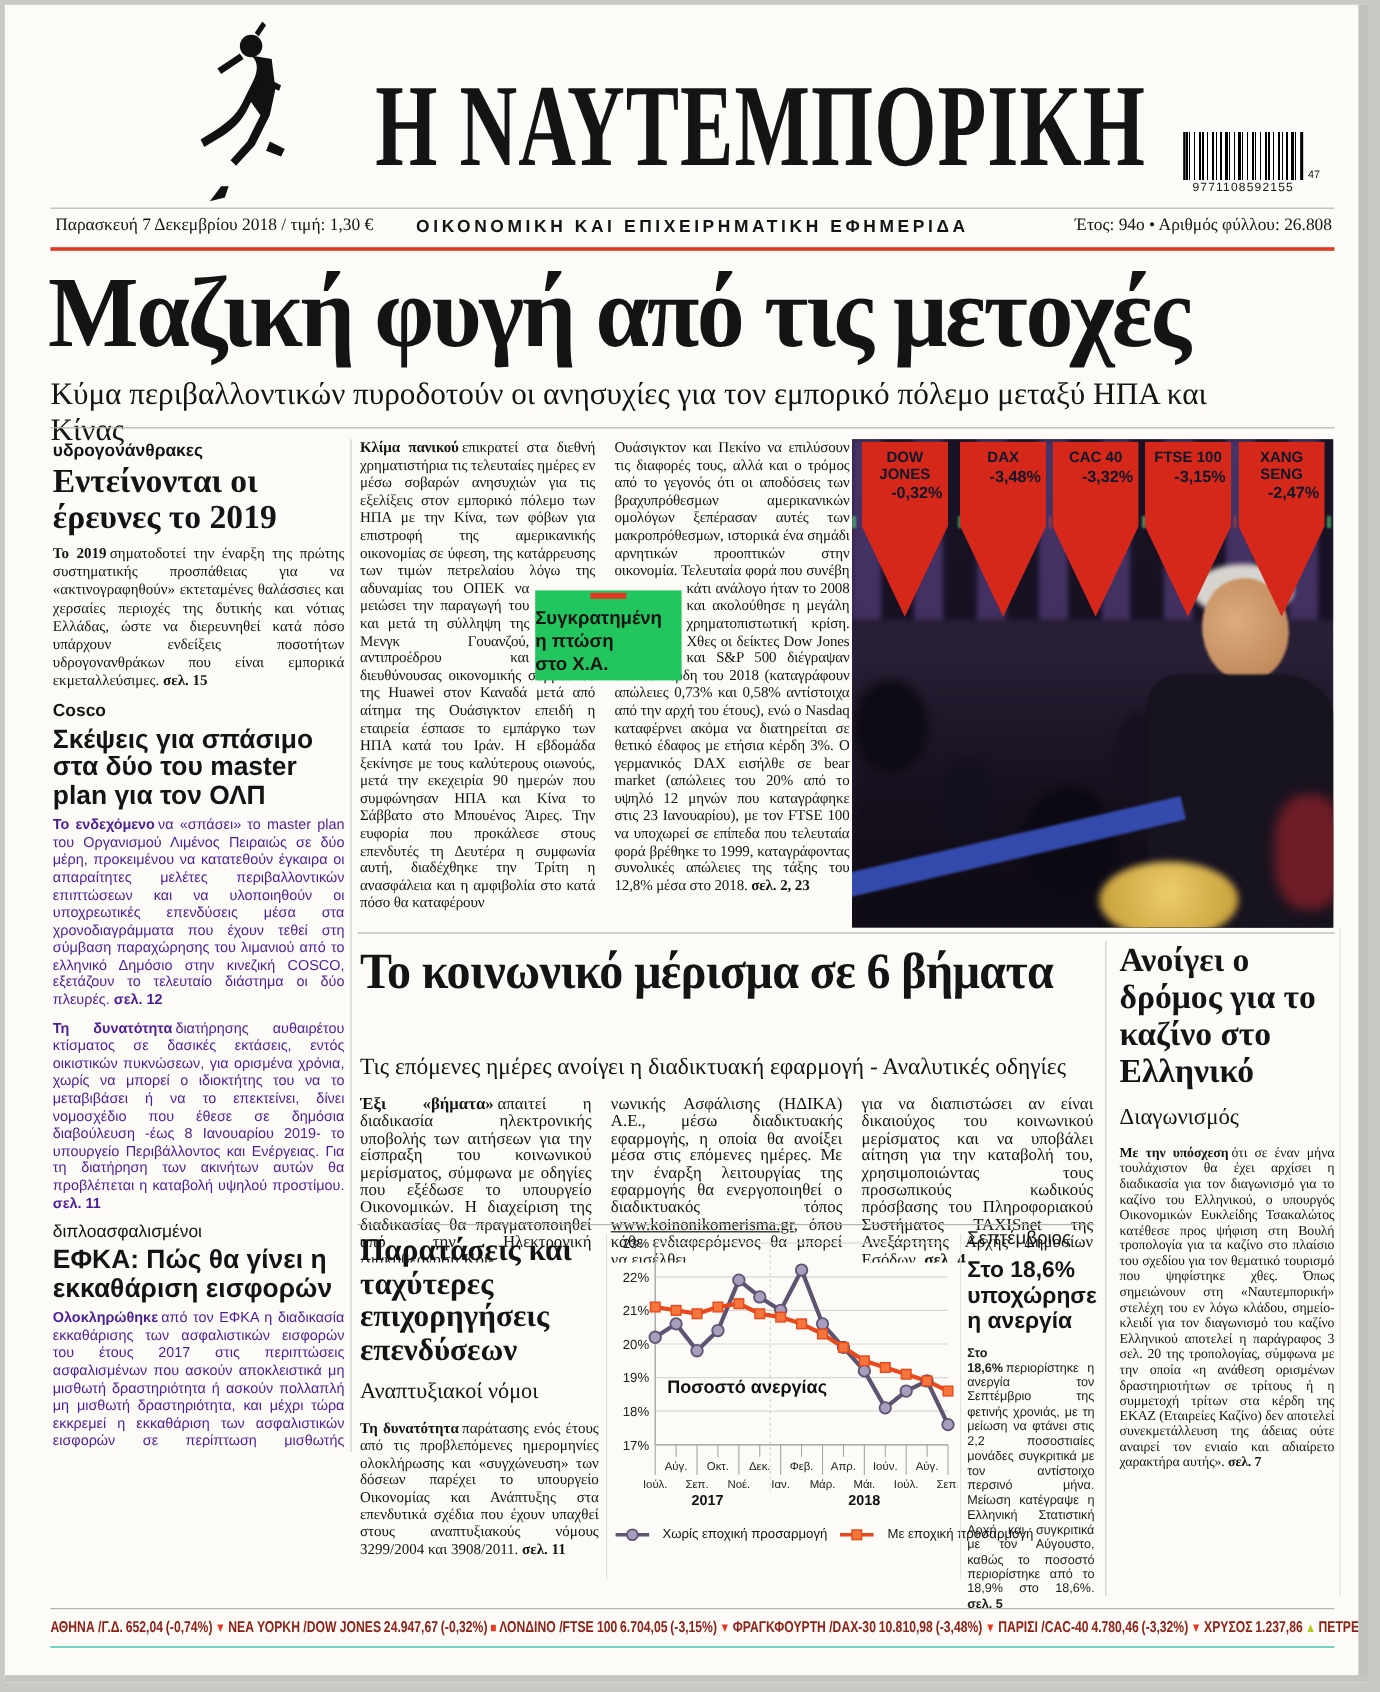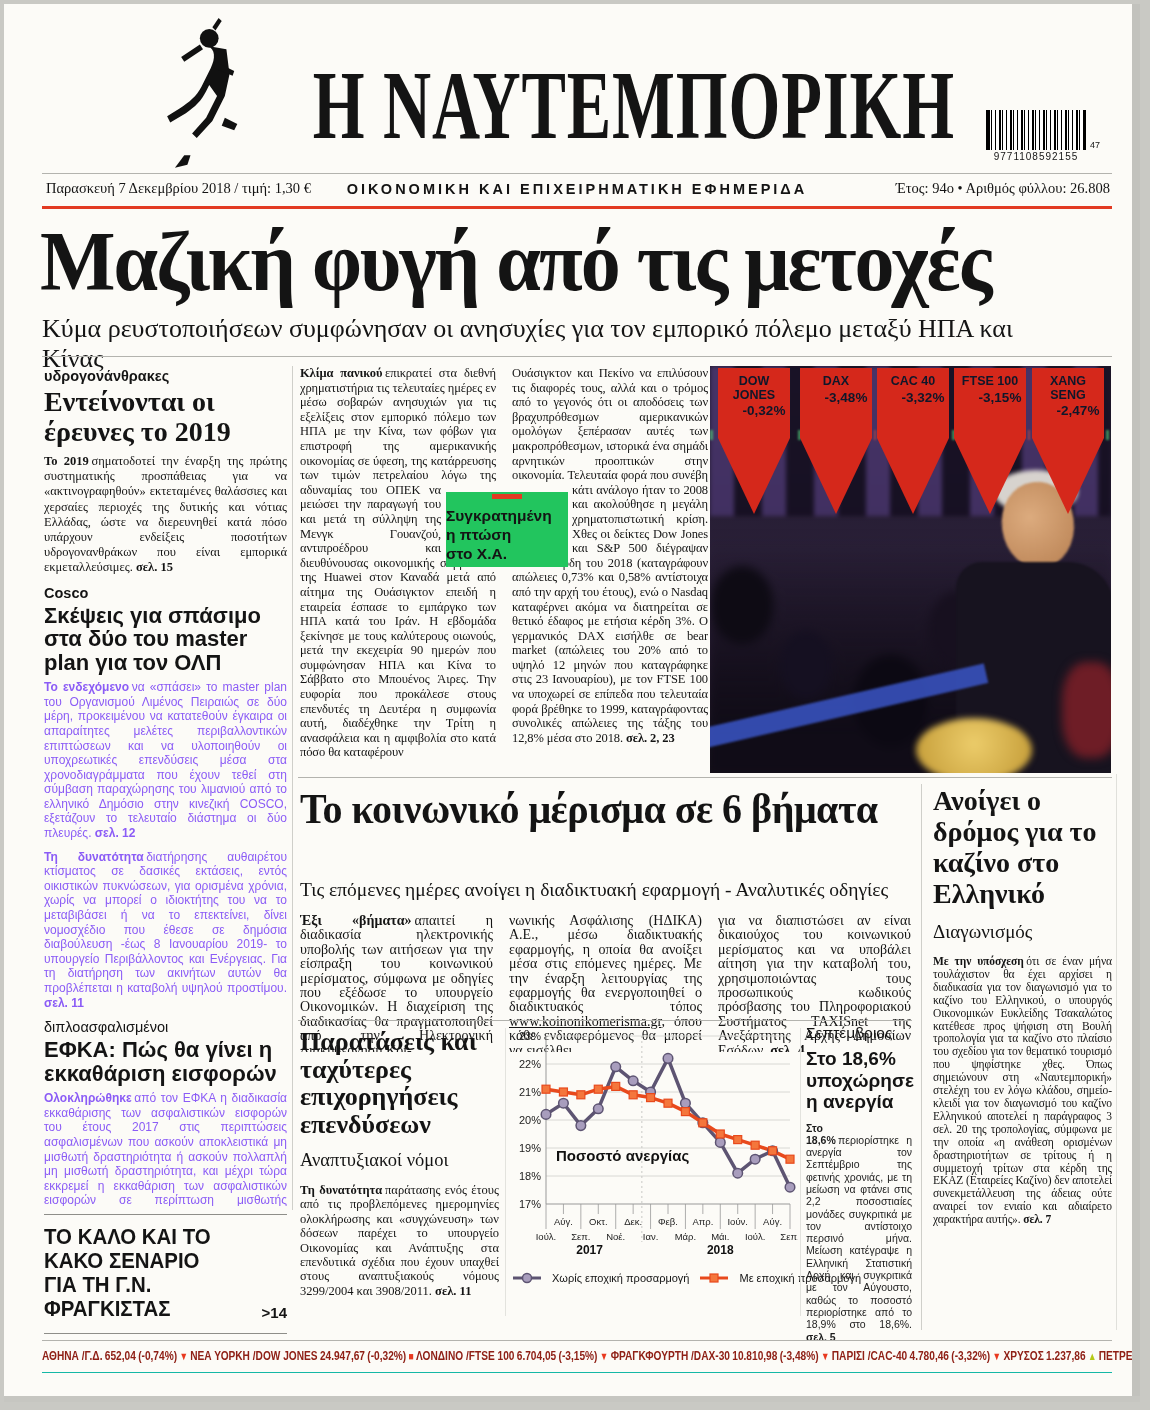--- a/index.html
+++ b/index.html
@@ -37,21 +37,21 @@
              transform:scaleY(1.05);transform-origin:left top;white-space:nowrap;}
   .lead-sub{left:38px;top:310px;width:1030px;font-size:26px;}
 
   
   .left-col{left:40px;top:364px;width:243px;max-height:838px;overflow:hidden;}
   .la{margin-bottom:9px;}
   .la-kick{font-family:"Liberation Sans",sans-serif;font-weight:bold;font-size:14.5px;margin-bottom:3px;}
   .la-head-serif{font-weight:bold;font-size:28px;line-height:30px;margin:0 0 7px 0;}
   .la-head-sans{font-family:"Liberation Sans",sans-serif;font-weight:bold;font-size:22px;line-height:23.5px;margin:0 0 6px 0;}
   .la-body-serif{font-size:12.5px;line-height:15.2px;text-align:justify;margin:0;}
-  .la-body-sans{font-family:"Liberation Sans",sans-serif;font-size:12px;line-height:14.6px;text-align:justify;margin:0;color:#8b5cf6;}
+  .la-body-sans{font-family:"Liberation Sans",sans-serif;font-size:12px;line-height:14.6px;text-align:justify;margin:0;color:#4c1d95;}
   .teaser{left:40px;top:1210px;width:243px;border-top:1px solid #8e8e89;border-bottom:1px solid #8e8e89;
           padding:10px 0 12px;}
   .teaser-line{font-family:"Liberation Sans",sans-serif;font-weight:bold;font-size:21.5px;line-height:24px;
                transform:scaleX(.95);transform-origin:left;}
   .teaser-row2{display:flex;justify-content:space-between;align-items:flex-end;}
   .teaser-page{font-family:"Liberation Sans",sans-serif;font-weight:bold;font-size:15px;}
 
   
   .main-art{left:296px;top:362px;width:408px;height:412px;overflow:hidden;}
   .ma-cols{display:flex;gap:16px;}
@@ -173,21 +173,21 @@
   <div class="hrule" style="left:38px;top:169px;width:1070px;"></div>
 
   <div class="abs dateline">
     <span class="dl-left serif">Παρασκευή 7 Δεκεμβρίου 2018 / τιμή: 1,30 €</span>
     <span class="dl-center sans">ΟΙΚΟΝΟΜΙΚΗ ΚΑΙ ΕΠΙΧΕΙΡΗΜΑΤΙΚΗ ΕΦΗΜΕΡΙΔΑ</span>
     <span class="dl-right serif">Έτος: 94ο • Αριθμός φύλλου: 26.808</span>
   </div>
   <div class="red-rule"></div>
 
   <h1 class="abs lead-head serif" style="margin:0;">Μαζική φυγή από τις μετοχές</h1>
-  <div class="abs lead-sub serif">Κύμα ρευστοποιήσεων συμφώνησαν οι ανησυχίες για τον εμπορικό πόλεμο μεταξύ ΗΠΑ και Κίνας</div>
+  <div class="abs lead-sub serif">Κύμα περιβαλλοντικών πυροδοτούν οι ανησυχίες για τον εμπορικό πόλεμο μεταξύ ΗΠΑ και Κίνας</div>
   <div class="hrule" style="left:38px;top:352px;width:1070px;"></div>
 
   <div class="abs left-col">
 
     <article class="la">
       <div class="la-kick">υδρογονάνθρακες</div>
       <h3 class="la-head-serif serif">Εντείνονται οι έρευνες το 2019</h3>
       <p class="la-body-serif"><span class="lead-in">Το 2019</span><span>σηματοδοτεί την έναρξη της πρώτης συστηματικής προσπάθειας για να «ακτινογραφηθούν» εκτεταμένες θαλάσσιες και χερσαίες περιοχές της δυτικής και νότιας Ελλάδας, ώστε να διερευνηθεί κατά πόσο υπάρχουν ενδείξεις ποσοτήτων υδρογονανθράκων που είναι εμπορικά εκμεταλλεύσιμες.</span>
         <span class="pageref">σελ. 15</span></p>
     </article>
@@ -205,27 +205,20 @@
     </article>
 
     <article class="la">
       <div class="la-kick" style="font-weight:normal;">διπλοασφαλισμένοι</div>
       <h3 class="la-head-sans">ΕΦΚΑ: Πώς θα γίνει η εκκαθάριση εισφορών</h3>
       <p class="la-body-sans"><span class="lead-in">Ολοκληρώθηκε</span><span>από τον ΕΦΚΑ η διαδικασία εκκαθάρισης των ασφαλιστικών εισφορών του έτους 2017 στις περιπτώσεις ασφαλισμένων που ασκούν αποκλειστικά μη μισθωτή δραστηριότητα ή ασκούν πολλαπλή μη μισθωτή δραστηριότητα, και μέχρι τώρα εκκρεμεί η εκκαθάριση των ασφαλιστικών εισφορών σε περίπτωση μισθωτής απασχόλησης και μη μισθωτής απασχόλησης.</span>
         </p>
     </article>
   </div>
 
-  <div class="abs teaser">
-    <div class="teaser-line">ΤΟ ΚΑΛΟ ΚΑΙ ΤΟ ΚΑΚΟ ΣΕΝΑΡΙΟ</div>
-    <div class="teaser-row2">
-      <div class="teaser-line">ΓΙΑ ΤΗ Γ.Ν. ΦΡΑΓΚΙΣΤΑΣ</div>
-      <div class="teaser-page">&gt;14</div>
-    </div>
-  </div>
 
   <div class="vrule" style="left:288px;top:362px;height:844px;"></div>
 
   <div class="abs main-art serif">
     <div class="ma-cols">
       <div class="ma-col">
         <span class="lead-in">Κλίμα πανικού</span><span>επικρατεί στα διεθνή χρηματιστήρια τις τελευταίες ημέρες εν μέσω σοβαρών ανησυχιών για τις εξελίξεις στον εμπορικό πόλεμο των ΗΠΑ με την Κίνα, των φόβων για επιστροφή της αμερικανικής οικονομίας σε ύφεση, της κατάρρευσης των τιμών πετρελαίου λόγω της</span>
         <span class="fsp-r"></span>
         <span>αδυναμίας του ΟΠΕΚ να μειώσει την παραγωγή του και μετά τη σύλληψη της Μενγκ Γουανζού, αντιπροέδρου και διευθύνουσας οικονομικής συμβούλου της Huawei στον Καναδά μετά από αίτημα της Ουάσιγκτον επειδή η εταιρεία έσπασε το εμπάργκο των ΗΠΑ κατά του Ιράν. Η εβδομάδα ξεκίνησε με τους καλύτερους οιωνούς, μετά την εκεχειρία 90 ημερών που συμφώνησαν ΗΠΑ και Κίνα το Σάββατο στο Μπουένος Άιρες. Την ευφορία που προκάλεσε στους επενδυτές τη Δευτέρα η συμφωνία αυτή, διαδέχθηκε την Τρίτη η ανασφάλεια και η αμφιβολία στο κατά πόσο θα καταφέρουν</span>
       </div>

